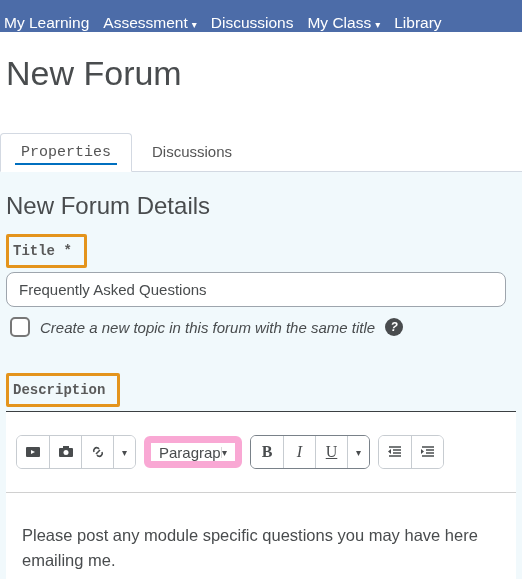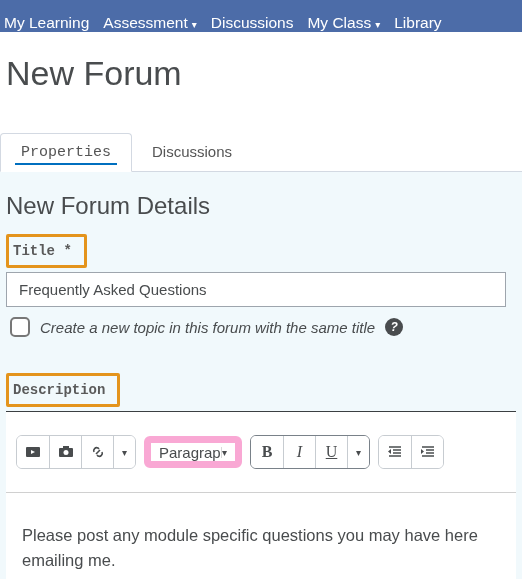--- a/index.html
+++ b/index.html
@@ -88,21 +88,21 @@
     padding: 0 6px 0 2px;
     display: inline-block;
     border-radius: 2px;
     line-height: 20px;
     font-family: Liberation Mono, monospace;
   }
   .text-input {
     width: 100%;
     max-width: 500px;
     border: 1px solid #9ea5ad;
-    border-radius: 0;
+    border-radius: 8px;
     padding: 8px 12px;
     font-size: 15px;
     color: #494c4e;
     margin: 4px 0 10px 0;
     display: block;
   }
   .checkbox-row {
     display: flex;
     align-items: center;
     gap: 10px;

